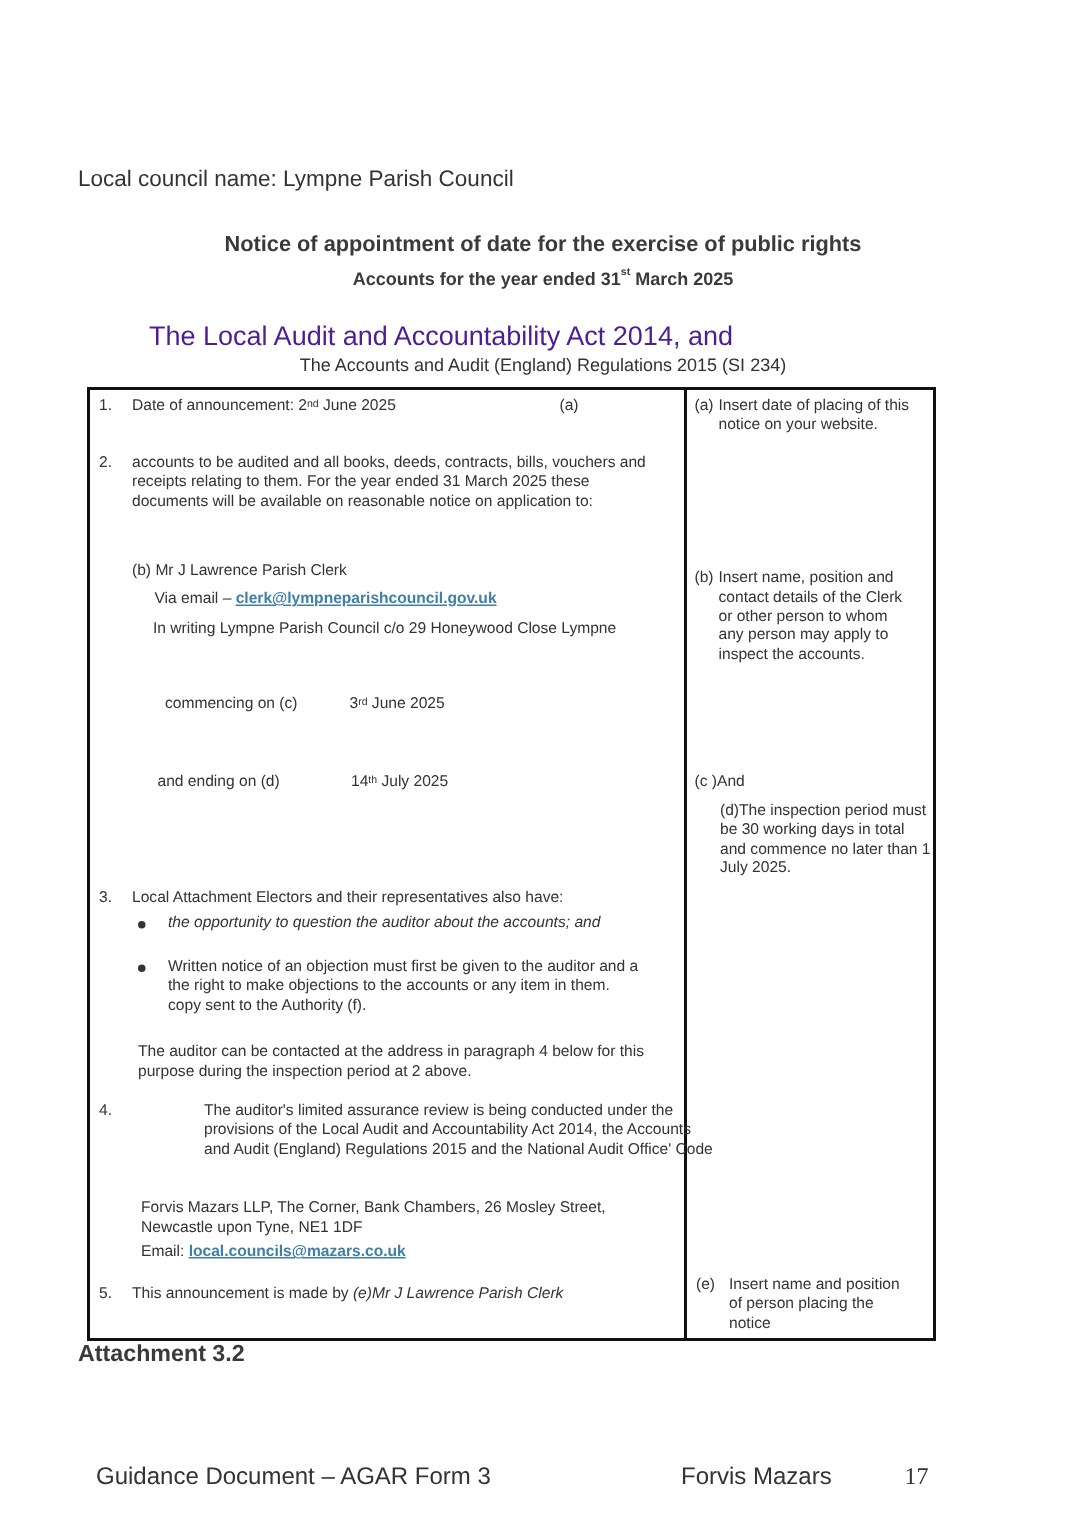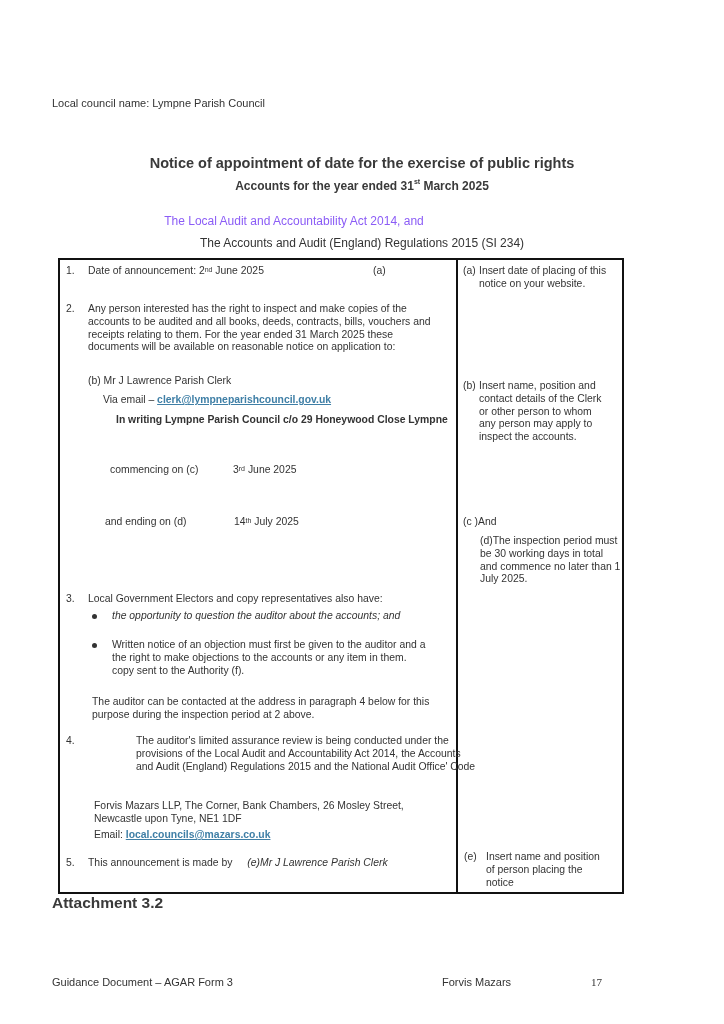--- a/index.html
+++ b/index.html
@@ -10,36 +10,36 @@
     body {
       width: 724px;
       height: 1024px;
       position: relative;
       overflow: hidden;
       font-family: "Liberation Sans", sans-serif;
       color: #3a3a3a;
     }
     .abs { position: absolute; }
     .council-name {
-      left: 52px; top: 97px;
-      font-size: 11px; color: #333;
+      left: 52px; top: 111px;
+      font-size: 15px; color: #333;
     }
     .title {
       left: 0; width: 724px; top: 155px;
       text-align: center;
       font-size: 14.5px; font-weight: bold; color: #3a3a3a;
     }
     .subtitle {
       left: 0; width: 724px; top: 179px;
       text-align: center;
       font-size: 12px; font-weight: bold; color: #3a3a3a;
     }
     .act1 {
       left: 0; width: 588px; top: 214px;
-      text-align: center; font-size: 12px; color: #8b5cf6;
+      text-align: center; font-size: 18px; color: #4c1d95;
     }
     .act2 {
       left: 0; width: 724px; top: 236px;
       text-align: center; font-size: 12px; color: #333;
     }
     sup { font-size: 7px; vertical-align: top; position: relative; top: -1px; }
 
     .table-frame {
       left: 58px; top: 258px;
       width: 562px; height: 632px;
@@ -50,66 +50,65 @@
       width: 2px; height: 636px;
       background: #111;
     }
     .t {
       font-size: 10.4px; line-height: 12.8px; color: #333;
       white-space: nowrap;
     }
     .link {
       color: #3f7fa6; font-weight: bold; text-decoration: underline;
     }
-    .italic { font-style: italic; margin-left: 12px; }
+    .italic { font-style: italic; }
     .bullet {
       width: 5px; height: 5px; border-radius: 50%;
       background: #333;
     }
     .attachment {
       left: 52px; top: 894px;
       font-size: 15.5px; font-weight: bold; color: #3a3a3a;
     }
     .footer {
-      font-size: 11px; color: #333; top: 976px;
+      font-size: 16px; color: #333; top: 976px; margin-left: 12px;
     }
   </style>
 </head>
 <body>
 
 <div class="abs council-name">Local council name: Lympne Parish Council</div>
 <div class="abs title">Notice of appointment of date for the exercise of public rights</div>
 <div class="abs subtitle"><span>Accounts for the year ended 31</span><sup>st</sup><span> March 2025</span></div>
 <div class="abs act1">The Local Audit and Accountability Act 2014, and</div>
 <div class="abs act2">The Accounts and Audit (England) Regulations 2015 (SI 234)</div>
 
 <div class="abs table-frame"></div>
 <div class="abs col-divider"></div>
 
 <div class="abs t" style="left:66px; top:265px;">1.</div>
 <div class="abs t" style="left:88px; top:265px;"><span>Date of announcement:  2</span><sup>nd</sup><span> June 2025</span></div>
 <div class="abs t" style="left:373px; top:265px;">(a)</div>
 
 <div class="abs t" style="left:66px; top:303px;">2.</div>
 <div class="abs t" style="left:88px; top:303px;">
-  <div>Any person interested has the right to inspect and make copies of the</div>
   <div>accounts to be audited and all books, deeds, contracts, bills, vouchers and</div>
   <div>receipts relating to them. For the year ended 31 March 2025 these</div>
   <div>documents will be available on reasonable notice on application to:</div>
 </div>
 <div class="abs t" style="left:88px; top:375px;">(b) Mr J Lawrence Parish Clerk</div>
 <div class="abs t" style="left:103px; top:394px;"><span>Via email – </span><a class="link">clerk@lympneparishcouncil.gov.uk</a></div>
-<div class="abs t" style="left:116px; top:414px;font-weight:bold;">In writing Lympne Parish Council c/o 29 Honeywood Close Lympne</div>
+<div class="abs t" style="left:102px; top:414px;">In writing Lympne Parish Council c/o 29 Honeywood Close Lympne</div>
 <div class="abs t" style="left:110px; top:464px;">commencing on (c)</div>
 <div class="abs t" style="left:233px; top:464px;"><span>3</span><sup>rd</sup><span> June 2025</span></div>
 <div class="abs t" style="left:105px; top:516px;">and ending on (d)</div>
 <div class="abs t" style="left:234px; top:516px;"><span>14</span><sup>th</sup><span> July 2025</span></div>
 
 <div class="abs t" style="left:66px; top:593px;">3.</div>
-<div class="abs t" style="left:88px; top:593px;">Local Government Electors and copy representatives also have:</div>
+<div class="abs t" style="left:88px; top:593px;">Local Attachment Electors and their representatives also have:</div>
 <div class="abs bullet" style="left:92px; top:614px;"></div>
 <div class="abs t" style="left:112px; top:610px;font-style:italic;">the opportunity to question the auditor about the accounts; and</div>
 <div class="abs bullet" style="left:92px; top:643px;"></div>
 <div class="abs t" style="left:112px; top:639px;">
   <div>Written notice of an objection must first be given to the auditor and a</div>
   <div>the right to make objections to the accounts or any item in them.</div>
   <div>copy sent to the Authority (f).</div>
 </div>
 <div class="abs t" style="left:92px; top:696px;">
   <div>The auditor can be contacted at the address in paragraph 4 below for this</div>

